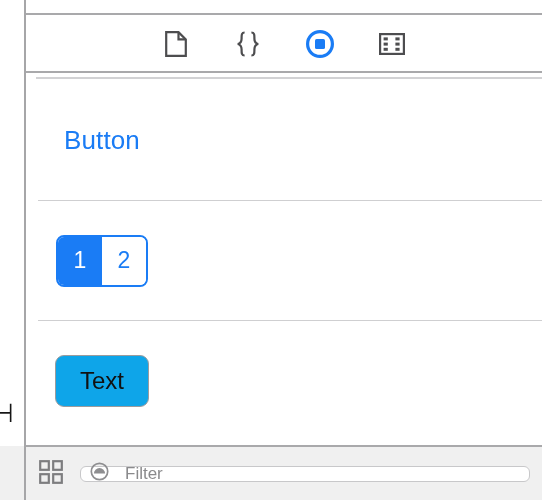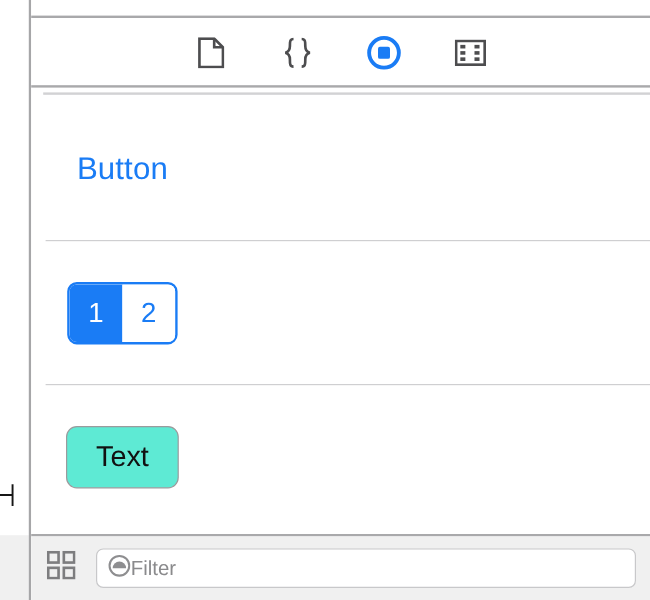--- a/index.html
+++ b/index.html
@@ -179,21 +179,21 @@
   .thumb-textfield {
     width: 94px;
     height: 52px;
     border: 1.5px solid #9b9b9d;
     border-radius: 9px;
     display: flex;
     align-items: center;
     justify-content: center;
     color: #111111;
     font-size: 24px;
-    background: #5eead4;
+    background: #0ea5e9;
     box-sizing: border-box;
   }
 
   
   .bottom-rule {
     position: absolute;
     left: 0; top: 445px;
     width: 516px;
     height: 2px;
     background: #a9a9ab;
@@ -212,29 +212,29 @@
   }
   .grid-btn {
     width: 30px;
     height: 30px;
     display: flex;
     align-items: center;
     justify-content: center;
   }
   .filter-field {
     flex: 1;
-    height: 33px;
+    height: 16px;
     background: #ffffff;
     border: 1px solid #c8c8ca;
     border-radius: 6px;
     display: flex;
     align-items: center;
     padding: 0 9px;
     box-sizing: border-box;
-    gap: 0;
+    gap: 16px;
   }
   .filter-placeholder {
     color: #8a8a8c;
     font-size: 17px;
   }
 </style>
 </head>
 <body>
 
 <div id="app">

